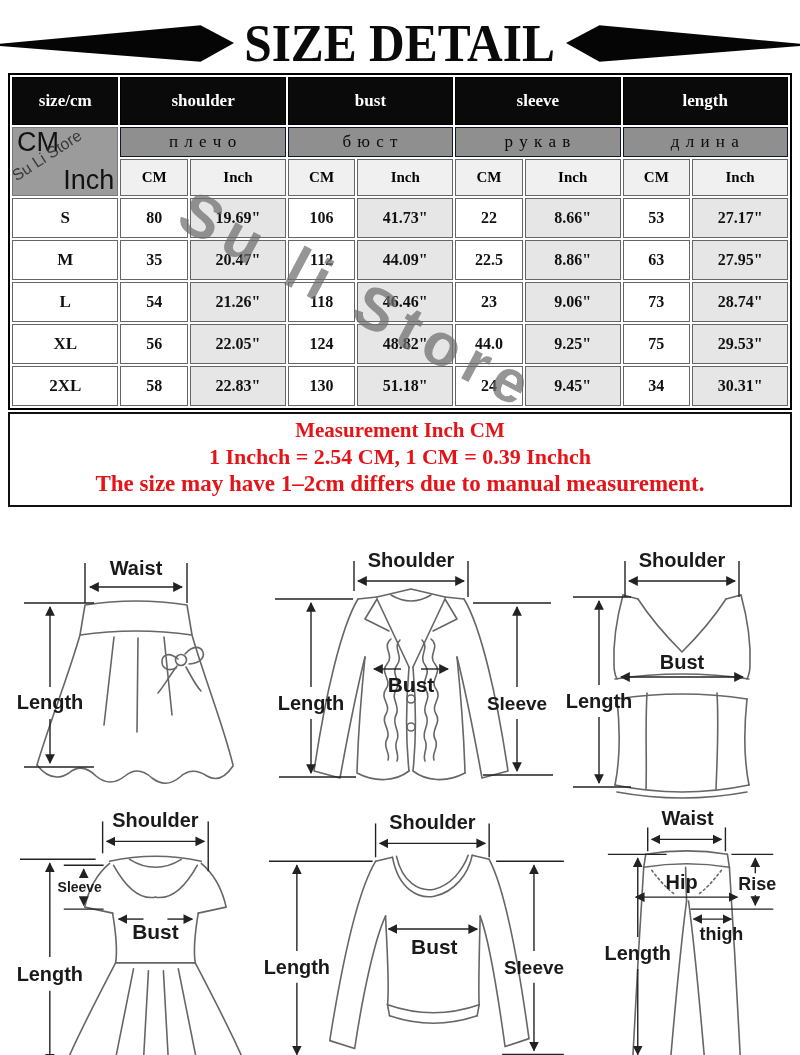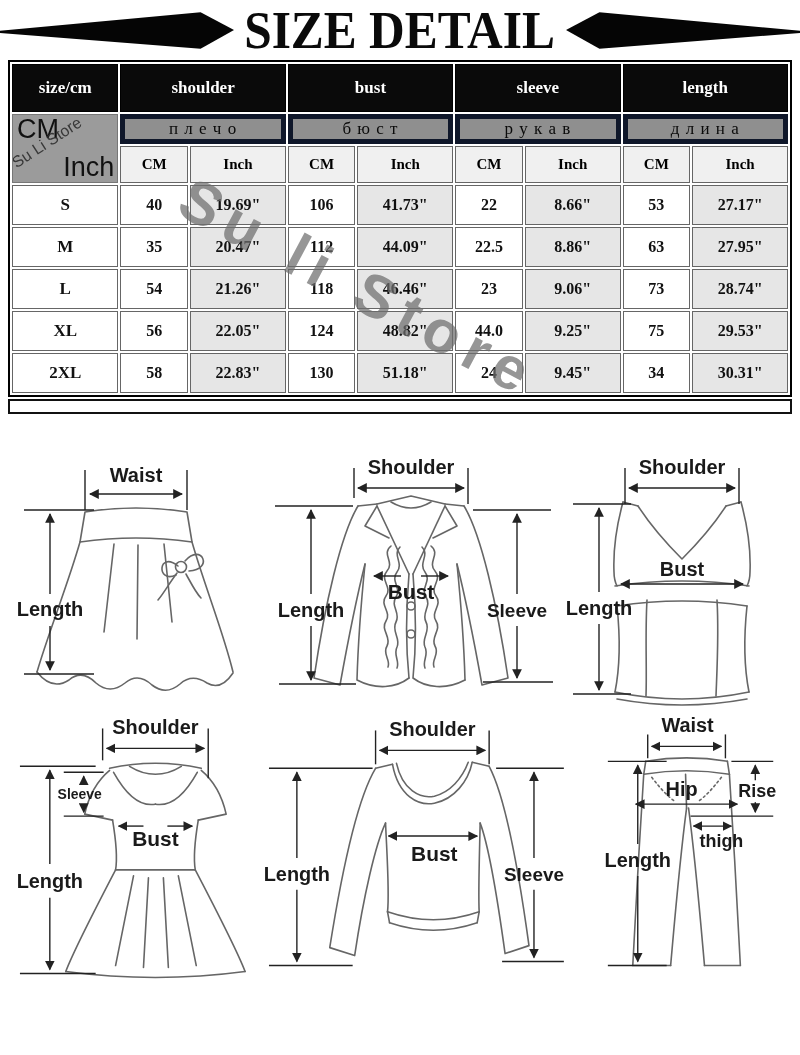--- a/index.html
+++ b/index.html
@@ -1,34 +1,34 @@
 <!DOCTYPE html>
 <html><head>
 <meta charset="utf-8">
 <style>
   * { margin:0; padding:0; box-sizing:border-box; }
   html,body { width:800px; height:1055px; background:#fff; overflow:hidden;
               font-family:"Liberation Serif", serif; }
 
   
-  .title-row { display:flex; align-items:center; justify-content:center; padding-top:5px; gap:0;text-align:center; }
+  .title-row { display:flex; align-items:center; justify-content:center; padding-top:18px; gap:0;text-align:center; }
   .title-text { font-size:52px; font-weight:bold; color:#0a0a0a; letter-spacing:0px;
                 transform:scaleX(.95); white-space:nowrap; line-height:1; }
   .title-arrow { flex:0 0 auto; }
 
   
   .table-zone { position:relative; margin-top:3px; }
   table.size-table { width:784px; margin:0 8px; table-layout:fixed; border-collapse:separate;
                      border-spacing:2px; background:#fff; border:2px solid #000; }
   table.size-table th, table.size-table td { text-align:center; vertical-align:middle; overflow:hidden; }
   tr.hdr { height:48px; }
   tr.hdr th { background:#0a0a0a; color:#fff; font-size:17px; font-weight:bold; border:1px solid #000; }
   tr.rus { height:30px; }
   tr.rus td.rus-cell { background:#8f8f8f; color:#0a0a0a; font-size:17px; letter-spacing:1px;
-                       border:5px solid #0f172a; font-weight:normal; }
+                       border:1px solid #0f172a; font-weight:normal; }
   td.corner { background:#9b9b9b; border:1px solid #777; position:relative; }
   .corner-cm   { position:absolute; top:1px; left:4px;  font-family:"Liberation Sans",sans-serif;
                  font-size:27px; color:#111; line-height:1; }
   .corner-inch { position:absolute; bottom:1px; right:3px; font-family:"Liberation Sans",sans-serif;
                  font-size:27px; color:#111; line-height:1; }
   .corner-wm   { position:absolute; top:34px; left:2px; font-family:"Liberation Sans",sans-serif;
                  font-size:16px; color:#2e2e2e; white-space:nowrap;
                  transform:rotate(-33deg); transform-origin:10px 14px; opacity:.9; }
   tr.units { height:37px; }
   tr.units td { background:#f0f0f0; font-size:15px; font-weight:bold; border:1px solid #666; }
@@ -112,21 +112,21 @@
       <td>Inch</td>
       <td>CM</td>
       <td>Inch</td>
       <td>CM</td>
       <td>Inch</td>
       <td>CM</td>
       <td>Inch</td>
     </tr>
     <tr class="data">
       <td class="size-cell">S</td>
-      <td class="c">40</td>
+      <td class="c">80</td>
       <td class="i">19.69"</td>
       <td class="c">106</td>
       <td class="i">41.73"</td>
       <td class="c">22</td>
       <td class="i">8.66"</td>
       <td class="c">53</td>
       <td class="i">27.17"</td>
     </tr>
     <tr class="data">
       <td class="size-cell">M</td>
@@ -169,20 +169,23 @@
       <td class="i">51.18"</td>
       <td class="c">24</td>
       <td class="i">9.45"</td>
       <td class="c">34</td>
       <td class="i">30.31"</td>
     </tr>
   </tbody>
     </table>
 
   <div class="notes">
+    <p class="note-1">Measurement Inch CM</p>
+    <p class="note-2">1 Inchch = 2.54 CM, 1 CM = 0.39 Inchch</p>
+    <p class="note-3">The size may have 1–2cm differs due to manual measurement.</p>
   </div>
 </div>
 
 <div class="dias">
 
   <div class="dia-row">
 
     <svg class="dia" width="255" height="260" viewBox="0 0 255 260">
       <defs>
           <marker id="ah1" viewBox="0 0 10 10" refX="9" refY="5" markerWidth="7" markerHeight="7" orient="auto-start-reverse">

